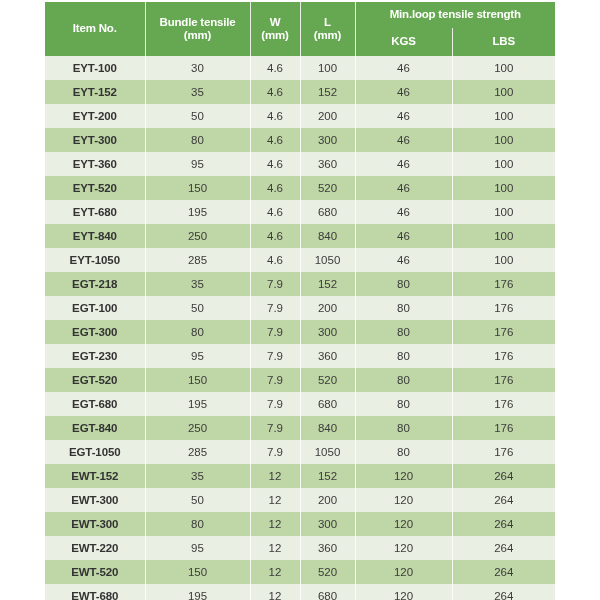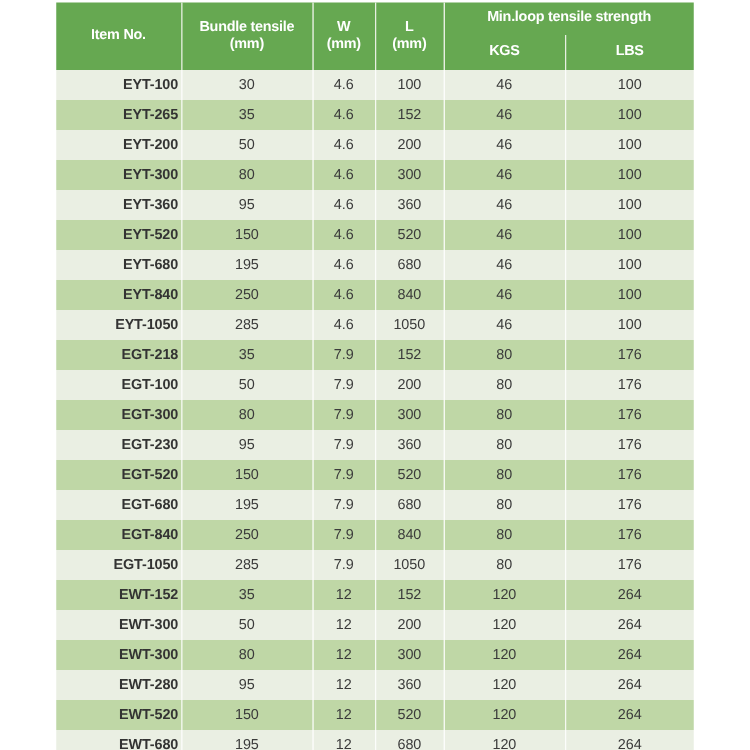--- a/index.html
+++ b/index.html
@@ -58,21 +58,21 @@
     height: 24px;
     font-size: 11.5px;
     color: #3b3b3b;
     text-align: center;
     vertical-align: middle;
     padding: 0 2px;
     border-left: 1px solid rgba(255,255,255,0.85);
     border-right: 1px solid rgba(255,255,255,0.85);
     white-space: nowrap;
   }
-  tbody td.first { border-left: none; text-align: right; }
+  tbody td.first { border-left: none; }
   tbody td.last { border-right: none; }
 
   tbody tr.odd td { background: #eaefe3; }
   tbody tr.even td { background: #bfd7a6; }
 
   tbody td.item {
     font-weight: bold;
     color: #333333;
     letter-spacing: -0.1px;
   }
@@ -115,21 +115,21 @@
     <tbody id="table-body">
         <tr class="odd">
           <td class="item first">EYT-100</td>
           <td class="">30</td>
           <td class="">4.6</td>
           <td class="">100</td>
           <td class="">46</td>
           <td class="last">100</td>
         </tr>
         <tr class="even">
-          <td class="item first">EYT-265</td>
+          <td class="item first">EYT-152</td>
           <td class="">35</td>
           <td class="">4.6</td>
           <td class="">152</td>
           <td class="">46</td>
           <td class="last">100</td>
         </tr>
         <tr class="odd">
           <td class="item first">EYT-200</td>
           <td class="">50</td>
           <td class="">4.6</td>
@@ -267,21 +267,21 @@
         </tr>
         <tr class="even">
           <td class="item first">EWT-300</td>
           <td class="">80</td>
           <td class="">12</td>
           <td class="">300</td>
           <td class="">120</td>
           <td class="last">264</td>
         </tr>
         <tr class="odd">
-          <td class="item first">EWT-280</td>
+          <td class="item first">EWT-220</td>
           <td class="">95</td>
           <td class="">12</td>
           <td class="">360</td>
           <td class="">120</td>
           <td class="last">264</td>
         </tr>
         <tr class="even">
           <td class="item first">EWT-520</td>
           <td class="">150</td>
           <td class="">12</td>

